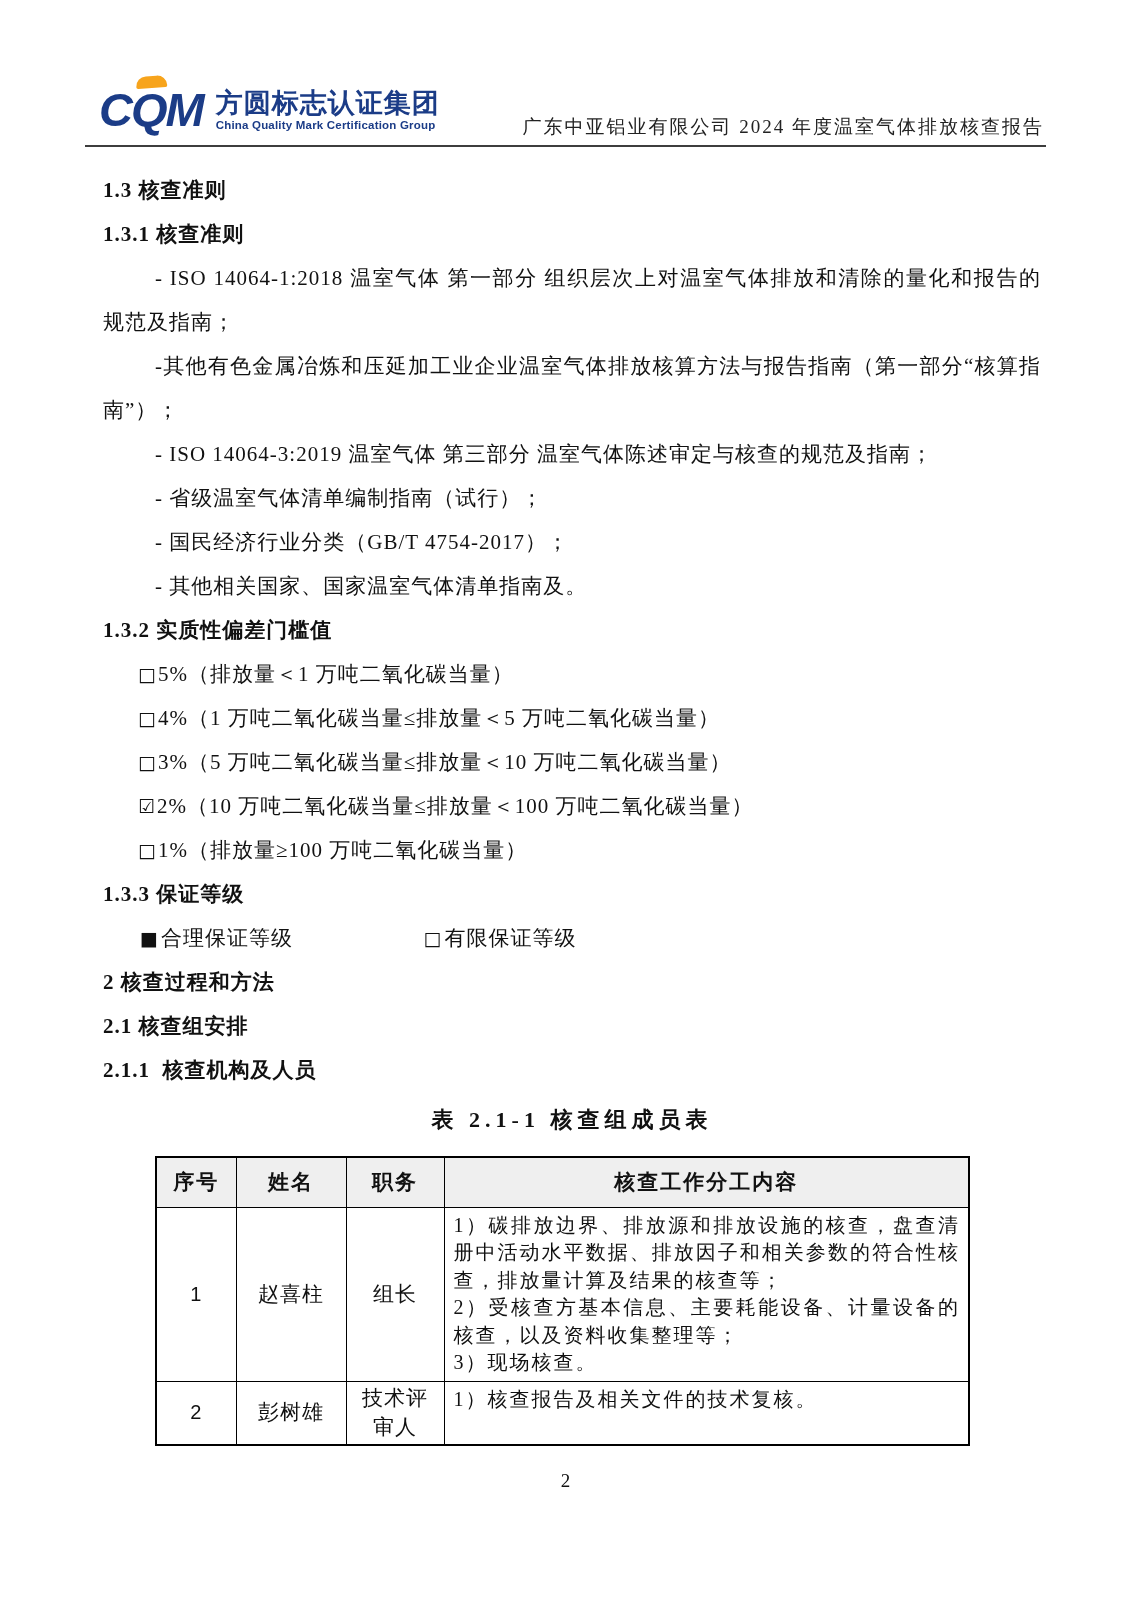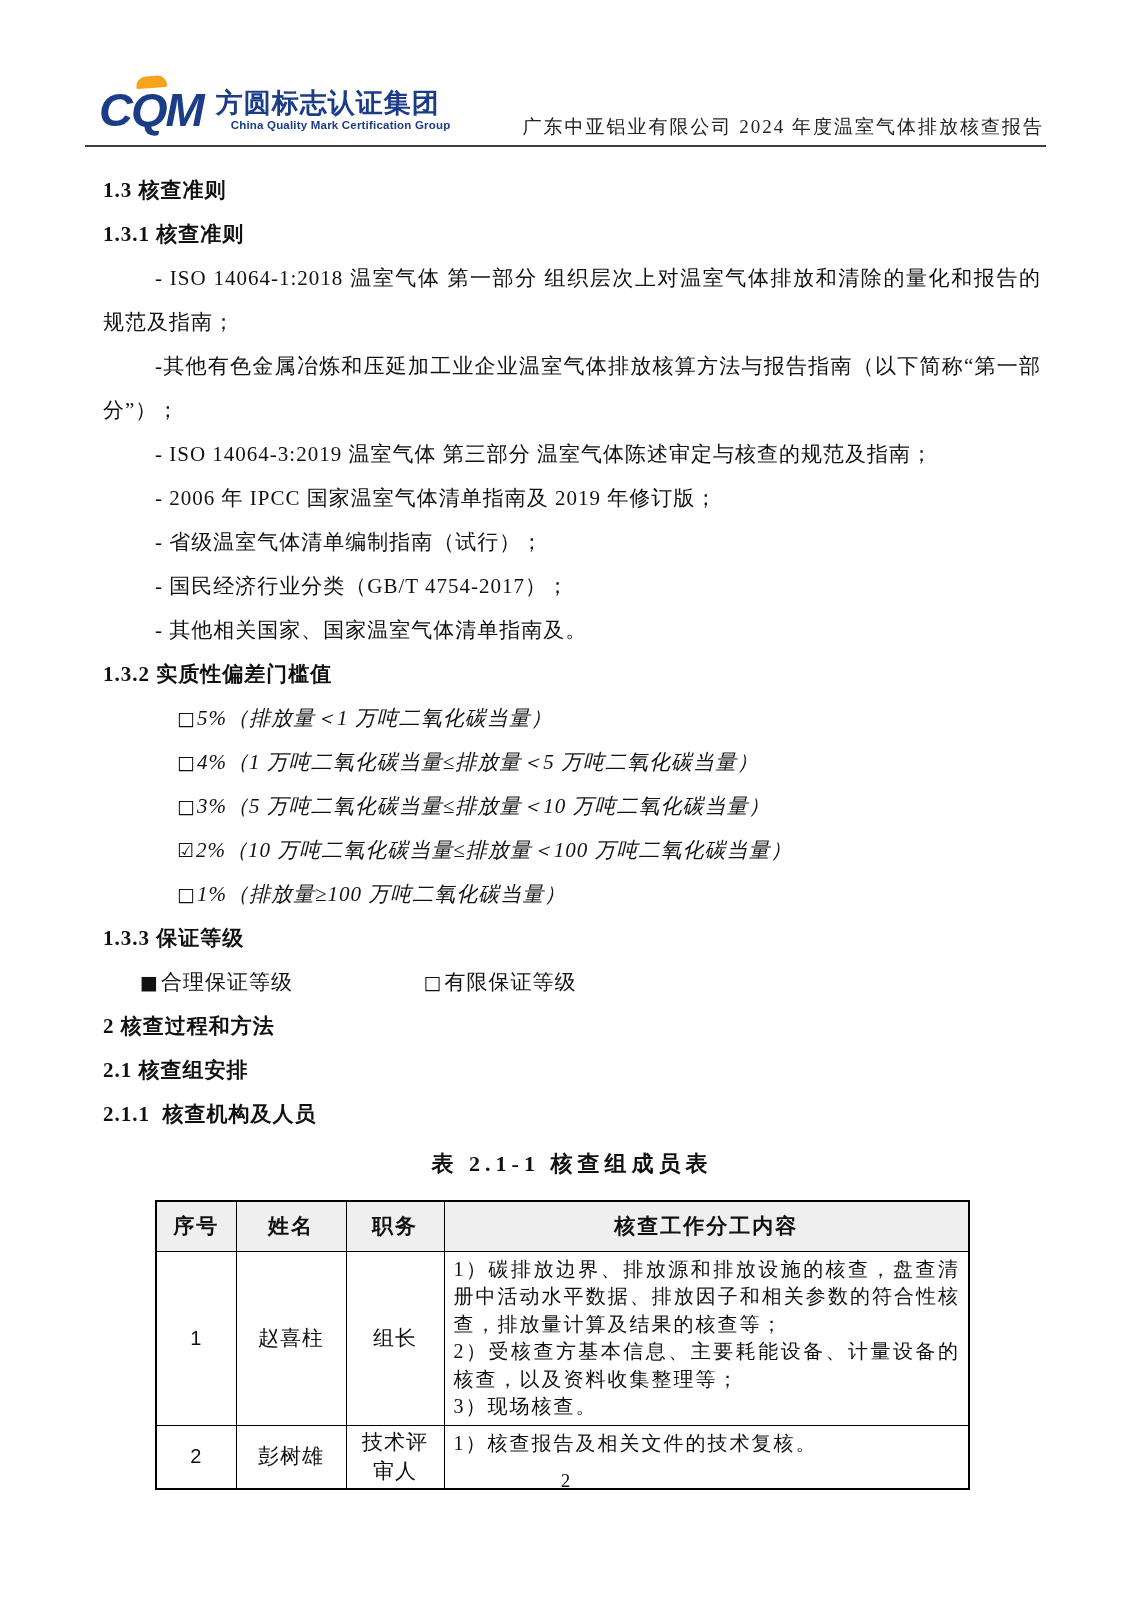--- a/index.html
+++ b/index.html
@@ -16,30 +16,30 @@
   .cqm-wrap { position:relative; display:inline-block; padding-top:12px;font-style:italic; }
   .cqm { font-family:"Liberation Sans","DejaVu Sans",sans-serif; font-weight:bold;
          font-size:47px; line-height:48px; color:#1b3c87; letter-spacing:-2px; }
   .cqm-arc { position:absolute; left:37px; top:2px; width:31px; height:12px;
              background:#f7a41c; border-radius:16px 16px 3px 3px;
              transform:rotate(-4deg); }
   .brand-text { padding-top:14px; }
   .brand-cn { font-family:"Liberation Sans","DejaVu Sans",sans-serif; font-weight:bold;
               font-size:27px; line-height:30px; color:#1b3c87; letter-spacing:1px; }
   .brand-en { font-family:"Liberation Sans","DejaVu Sans",sans-serif; font-weight:bold;
-              font-size:11.5px; color:#1b3c87; letter-spacing:0.2px; margin-top:1px;margin-left:15px; }
+              font-size:11.5px; color:#1b3c87; letter-spacing:0.2px; margin-top:1px; }
   .doc-title { position:absolute; right:2px; bottom:5px; font-size:19px;
                letter-spacing:2px; color:#222; }
   
   .content { position:absolute; left:103px; top:168px; width:938px;
              font-size:21px; line-height:44px; letter-spacing:1px;
              text-align:justify; }
   .h { font-weight:bold; letter-spacing:1px; white-space:pre-wrap; }
   .para { text-indent:52px; }
-  .opt { margin-left:74px;font-style:italic; }
+  .opt { margin-left:35px; }
   .opt .box { letter-spacing:0; margin-right:2px; font-family:"DejaVu Sans",sans-serif; font-size:19px; }
   .assurance-line { margin-left:37px; }
   .assurance-item .box { font-family:"DejaVu Sans",sans-serif; font-size:19px; margin-right:2px; }
   .assurance-gap { display:inline-block; width:118px; }
   
   .tbl-title { text-align:center; font-weight:bold; font-size:22px;
                letter-spacing:5px; margin-top:6px; }
   table.members { border-collapse:collapse; margin:14px 0 0 52px; width:813px;
                   table-layout:fixed;padding-left:21px; }
   table.members th, table.members td { border:1.5px solid #000; }
@@ -75,23 +75,22 @@
     </div>
     <div class="doc-title">广东中亚铝业有限公司 2024 年度温室气体排放核查报告</div>
   </div>
 
   <div class="content">
 
     <div class="h">1.3 核查准则</div>
     <div class="h">1.3.1 核查准则</div>
 
     <p class="para">- ISO 14064-1:2018 温室气体 第一部分 组织层次上对温室气体排放和清除的量化和报告的规范及指南；</p>
-    <p class="para">-其他有色金属冶炼和压延加工业企业温室气体排放核算方法与报告指南（以下简称“第一部分”）；</p>
+    <p class="para">-其他有色金属冶炼和压延加工业企业温室气体排放核算方法与报告指南（第一部分“核算指南”）；</p>
     <p class="para">- ISO 14064-3:2019 温室气体 第三部分 温室气体陈述审定与核查的规范及指南；</p>
-    <p class="para">- 2006 年 IPCC 国家温室气体清单指南及 2019 年修订版；</p>
     <p class="para">- 省级温室气体清单编制指南（试行）；</p>
     <p class="para">- 国民经济行业分类（GB/T 4754-2017）；</p>
     <p class="para">- 其他相关国家、国家温室气体清单指南及。</p>
 
     <div class="h">1.3.2 实质性偏差门槛值</div>
 
     <div class="opt"><span class="box">□</span><span>5%（排放量＜1 万吨二氧化碳当量）</span></div>
     <div class="opt"><span class="box">□</span><span>4%（1 万吨二氧化碳当量≤排放量＜5 万吨二氧化碳当量）</span></div>
     <div class="opt"><span class="box">□</span><span>3%（5 万吨二氧化碳当量≤排放量＜10 万吨二氧化碳当量）</span></div>
     <div class="opt"><span class="box">☑</span><span>2%（10 万吨二氧化碳当量≤排放量＜100 万吨二氧化碳当量）</span></div>

